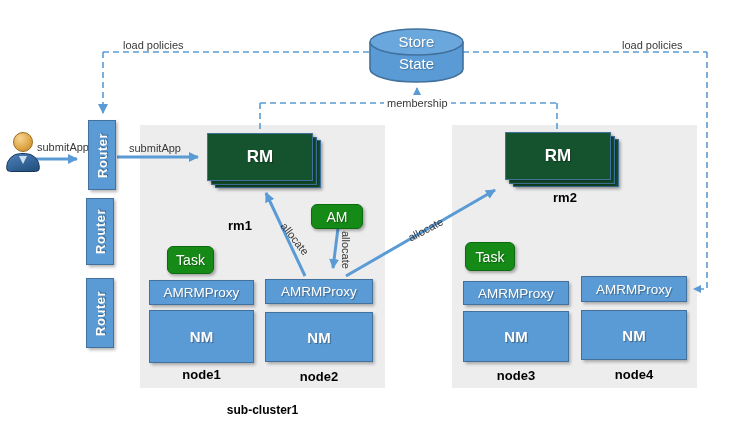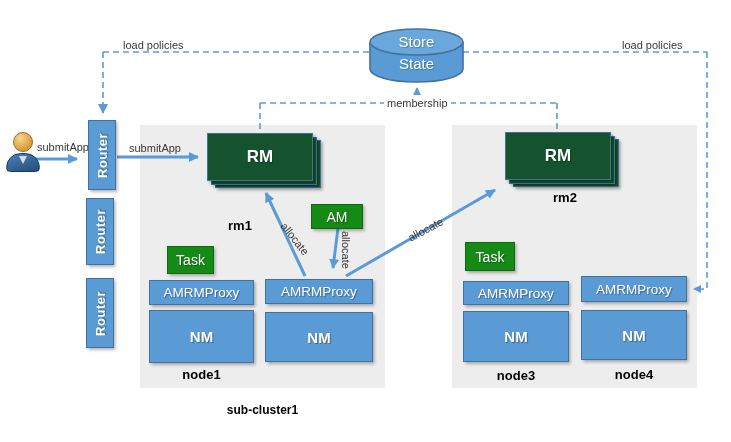--- a/index.html
+++ b/index.html
@@ -8,21 +8,21 @@
     font-family:"Liberation Sans", sans-serif;
   }
   .panel{position:absolute;background:#ededed;}
   .bluebox{
     position:absolute;background:#5b9bd5;border:1.5px solid #41719c;
     box-sizing:border-box;display:flex;align-items:center;justify-content:center;
     color:#fff;box-shadow:1.5px 2px 3px rgba(0,0,0,.3);
     text-shadow:1px 1px 1px rgba(0,0,0,.35);
   }
   .greenbox{
-    position:absolute;background:#168a16;border:1px solid #0c6b0c;border-radius:0;
+    position:absolute;background:#168a16;border:1px solid #0c6b0c;border-radius:6px;
     box-sizing:border-box;display:flex;align-items:center;justify-content:center;
     color:#fff;box-shadow:1.5px 2px 3px rgba(0,0,0,.3);
     text-shadow:1px 1px 1px rgba(0,0,0,.35);font-size:14px;
   }
   .router{width:28px;}
   .router span{writing-mode:vertical-rl;transform:rotate(180deg);font-weight:bold;font-size:13px;letter-spacing:.5px;}
   .proxy{font-size:13.5px;}
   .nm{font-size:15px;font-weight:bold;}
   .rm-layer{
     position:absolute;width:106px;height:48px;background:#14532d;border:1.5px solid #41719c;
@@ -142,20 +142,21 @@
   <div class="greenbox z3" style="left:311px;top:204px;width:52px;height:25px;">AM</div>
   <div class="greenbox z3" style="left:167px;top:246px;width:47px;height:28px;">Task</div>
   <div class="greenbox z3" style="left:465px;top:242px;width:50px;height:29px;">Task</div>
 
   <div class="bluebox proxy z3" style="left:149px;top:280px;width:105px;height:25px;">AMRMProxy</div>
   <div class="bluebox nm z3" style="left:149px;top:310px;width:105px;height:53px;">NM</div>
   <div class="caption z3" style="left:149px;top:367px;width:105px;">node1</div>
 
   <div class="bluebox proxy z3" style="left:265px;top:279px;width:108px;height:25px;">AMRMProxy</div>
   <div class="bluebox nm z3" style="left:265px;top:312px;width:108px;height:50px;">NM</div>
+  <div class="caption z3" style="left:265px;top:369px;width:108px;">node2</div>
 
   <div class="bluebox proxy z3" style="left:463px;top:281px;width:106px;height:24px;">AMRMProxy</div>
   <div class="bluebox nm z3" style="left:463px;top:311px;width:106px;height:51px;">NM</div>
   <div class="caption z3" style="left:463px;top:368px;width:106px;">node3</div>
 
   <div class="bluebox proxy z3" style="left:581px;top:276px;width:106px;height:26px;">AMRMProxy</div>
   <div class="bluebox nm z3" style="left:581px;top:310px;width:106px;height:50px;">NM</div>
   <div class="caption z3" style="left:581px;top:367px;width:106px;">node4</div>
 
   <div class="cluster-label" style="left:140px;top:403px;width:245px;">sub-cluster1</div>

